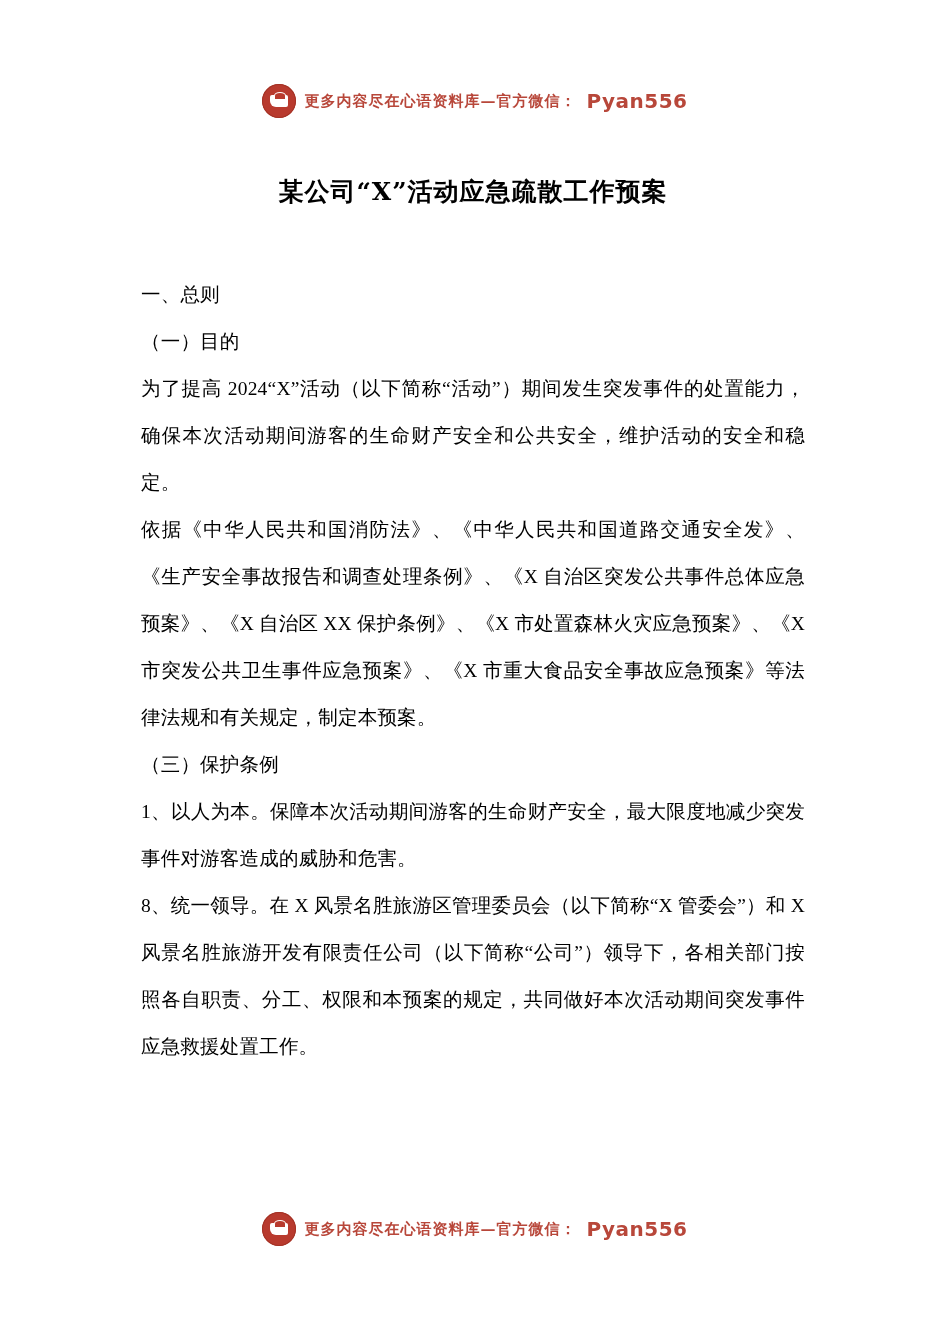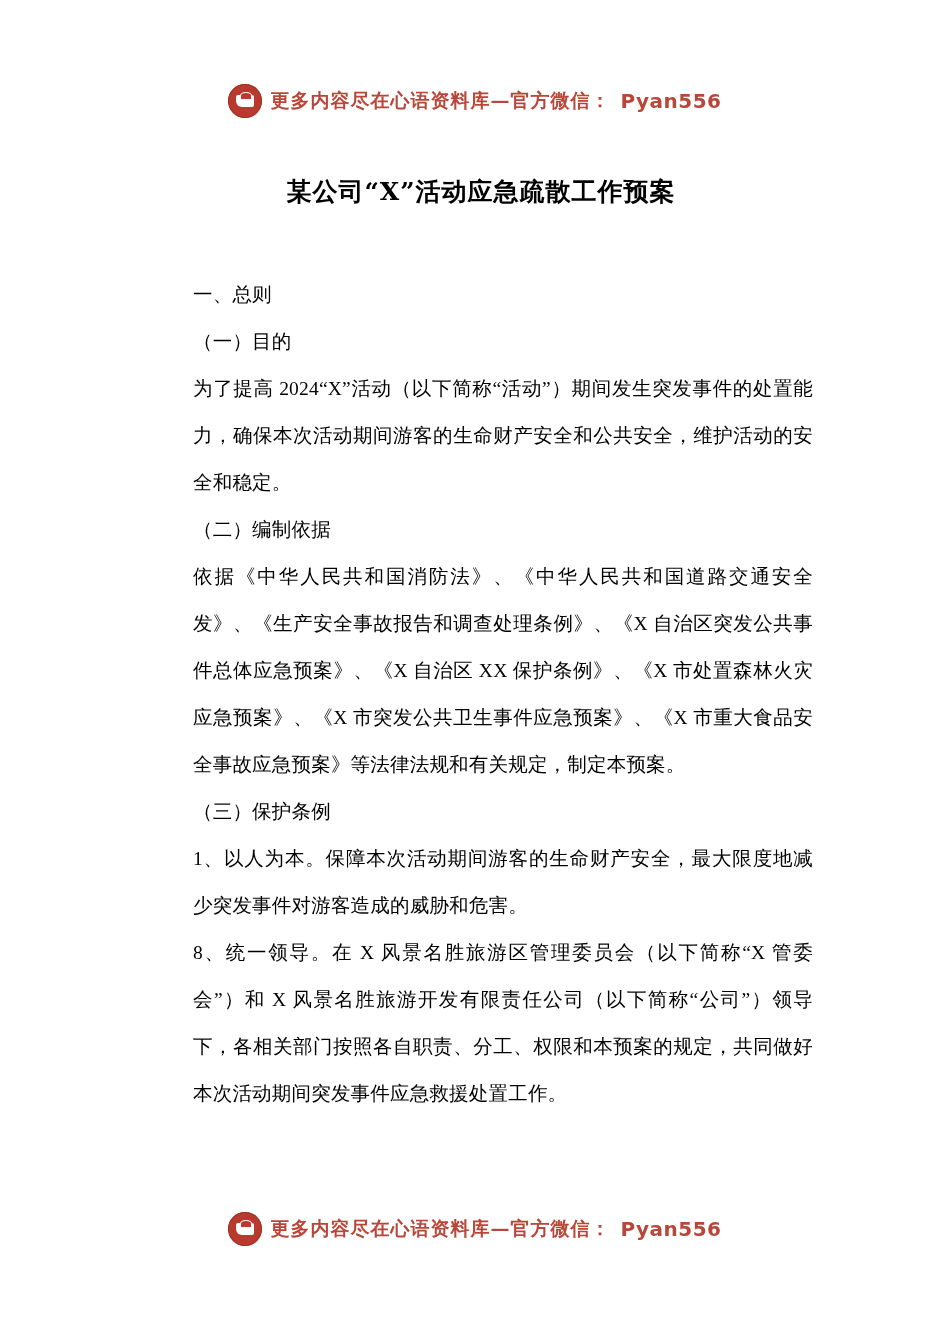--- a/index.html
+++ b/index.html
@@ -65,55 +65,54 @@
     top: 8px;
     width: 10px;
     height: 6px;
     background: #b83a2e;
     border: 1.5px solid #fff;
     border-radius: 50% 50% 0 0;
     border-bottom: none;
   }
   .wm-text {
     font-family: "DejaVu Serif", "Liberation Serif", serif;
-    font-size: 19px;
+    font-size: 15px;
     font-weight: bold;
     color: #b8473a;
     letter-spacing: 1px;
     white-space: nowrap;
   }
   .wm-text2 {
     font-family: "DejaVu Sans", "Liberation Sans", sans-serif;
     font-size: 20px;
     font-weight: bold;
     color: #b8473a;
     letter-spacing: 0.5px;
     white-space: nowrap;
     margin-left: 10px;
   }
 
   
   .doc {
     position: absolute;
-    left: 149px;
+    left: 141px;
     top: 0;
     width: 664px;
   }
   .doc-title {
     margin-top: 175px;
     text-align: center;
     font-size: 25px;
     font-weight: bold;
     letter-spacing: 1px;
     font-family: "DejaVu Serif", "Liberation Serif", serif;
     color: #000;
   }
   .block {
     margin-top: 0;
-    margin-left: 44px;
   }
   p.para {
     margin: 0 0 0 0;
     font-size: 19.5px;
     line-height: 47px;
     text-align: justify;
     text-justify: inter-ideograph;
     letter-spacing: 0.2px;
     font-family: Liberation Serif, serif;
   }
@@ -139,21 +138,20 @@
 
   <div class="doc">
     <div class="doc-title">某公司“X”活动应急疏散工作预案</div>
 
     <div class="spacer-top"></div>
 
     <div class="block">
       <p class="heading">一、总则</p>
       <p class="heading">（一）目的</p>
       <p class="para">为了提高 2024“X”活动（以下简称“活动”）期间发生突发事件的处置能力，确保本次活动期间游客的生命财产安全和公共安全，维护活动的安全和稳定。</p>
-      <p class="heading">（二）编制依据</p>
       <p class="para">依据《中华人民共和国消防法》、《中华人民共和国道路交通安全发》、《生产安全事故报告和调查处理条例》、《X 自治区突发公共事件总体应急预案》、《X 自治区 XX 保护条例》、《X 市处置森林火灾应急预案》、《X 市突发公共卫生事件应急预案》、《X 市重大食品安全事故应急预案》等法律法规和有关规定，制定本预案。</p>
       <p class="heading">（三）保护条例</p>
       <p class="para">1、以人为本。保障本次活动期间游客的生命财产安全，最大限度地减少突发事件对游客造成的威胁和危害。</p>
       <p class="para">8、统一领导。在 X 风景名胜旅游区管理委员会（以下简称“X 管委会”）和 X 风景名胜旅游开发有限责任公司（以下简称“公司”）领导下，各相关部门按照各自职责、分工、权限和本预案的规定，共同做好本次活动期间突发事件应急救援处置工作。</p>
     </div>
   </div>
 
   <div class="wm wm-bottom">
     <div class="wm-logo"></div>
     <span class="wm-text">更多内容尽在心语资料库—官方微信：</span>

